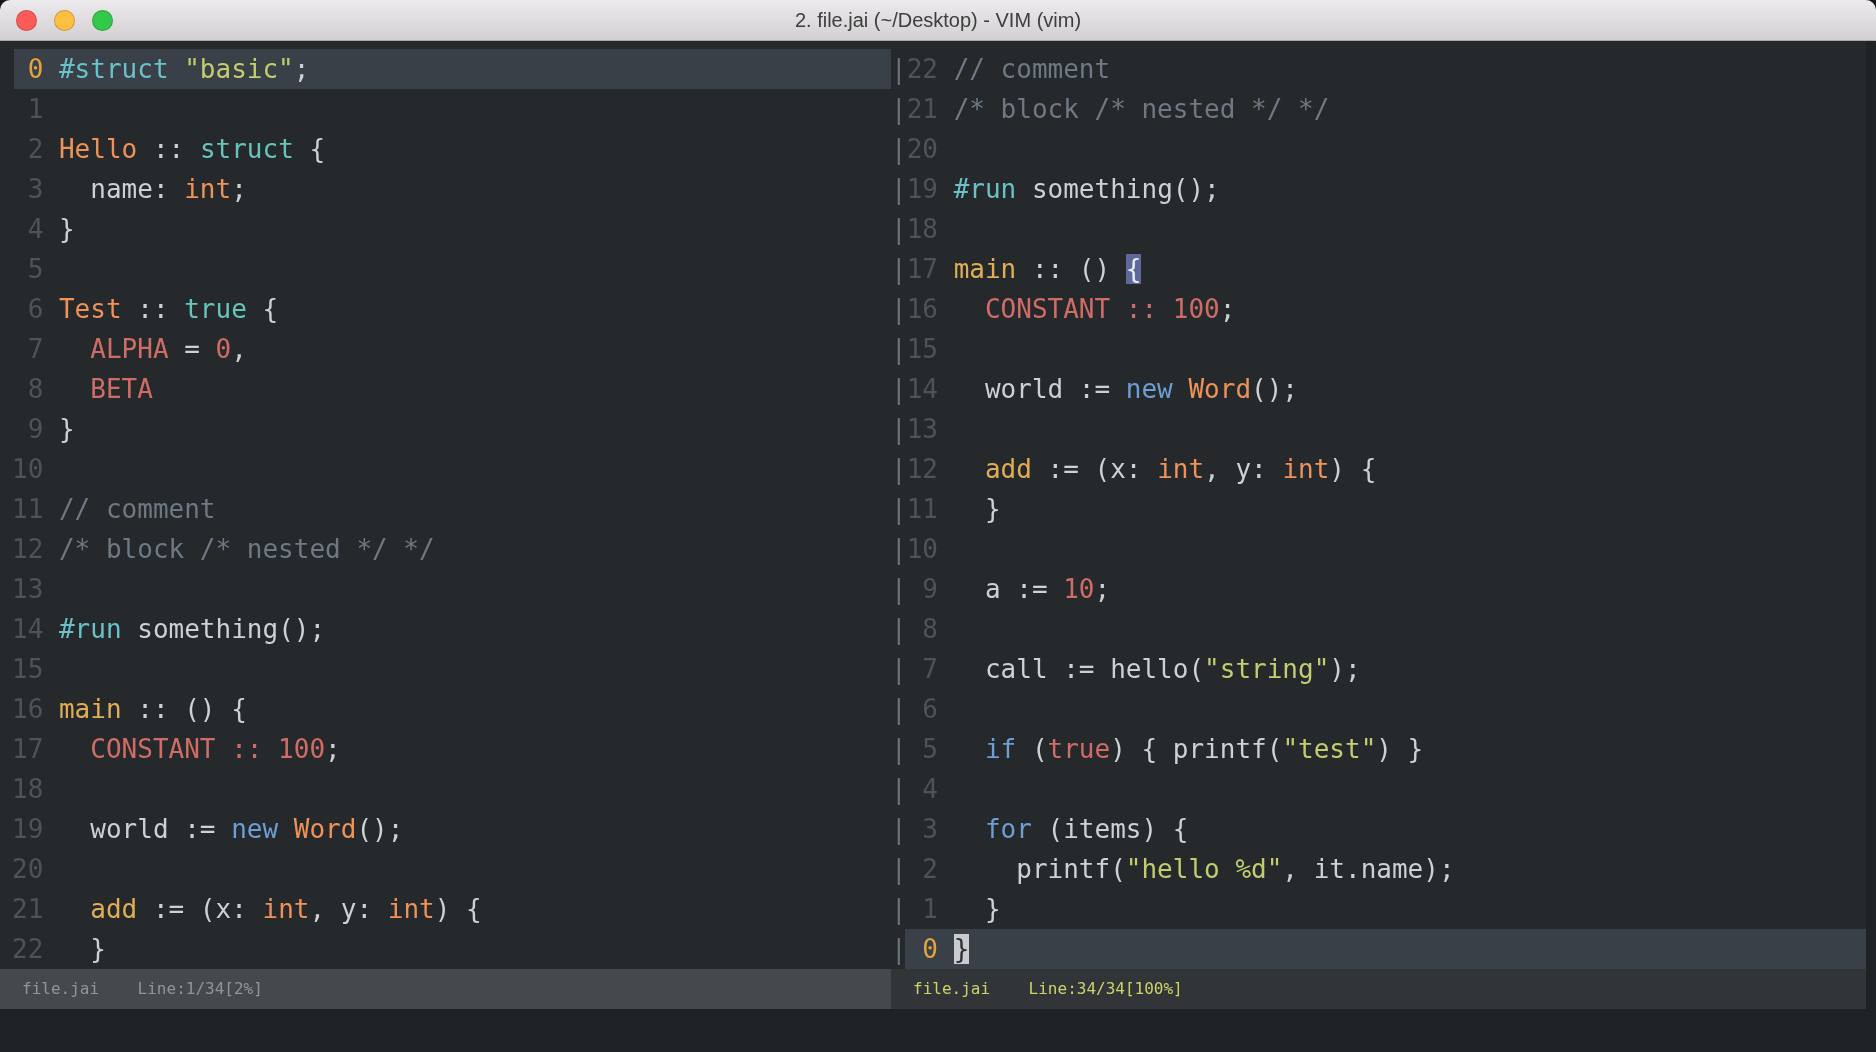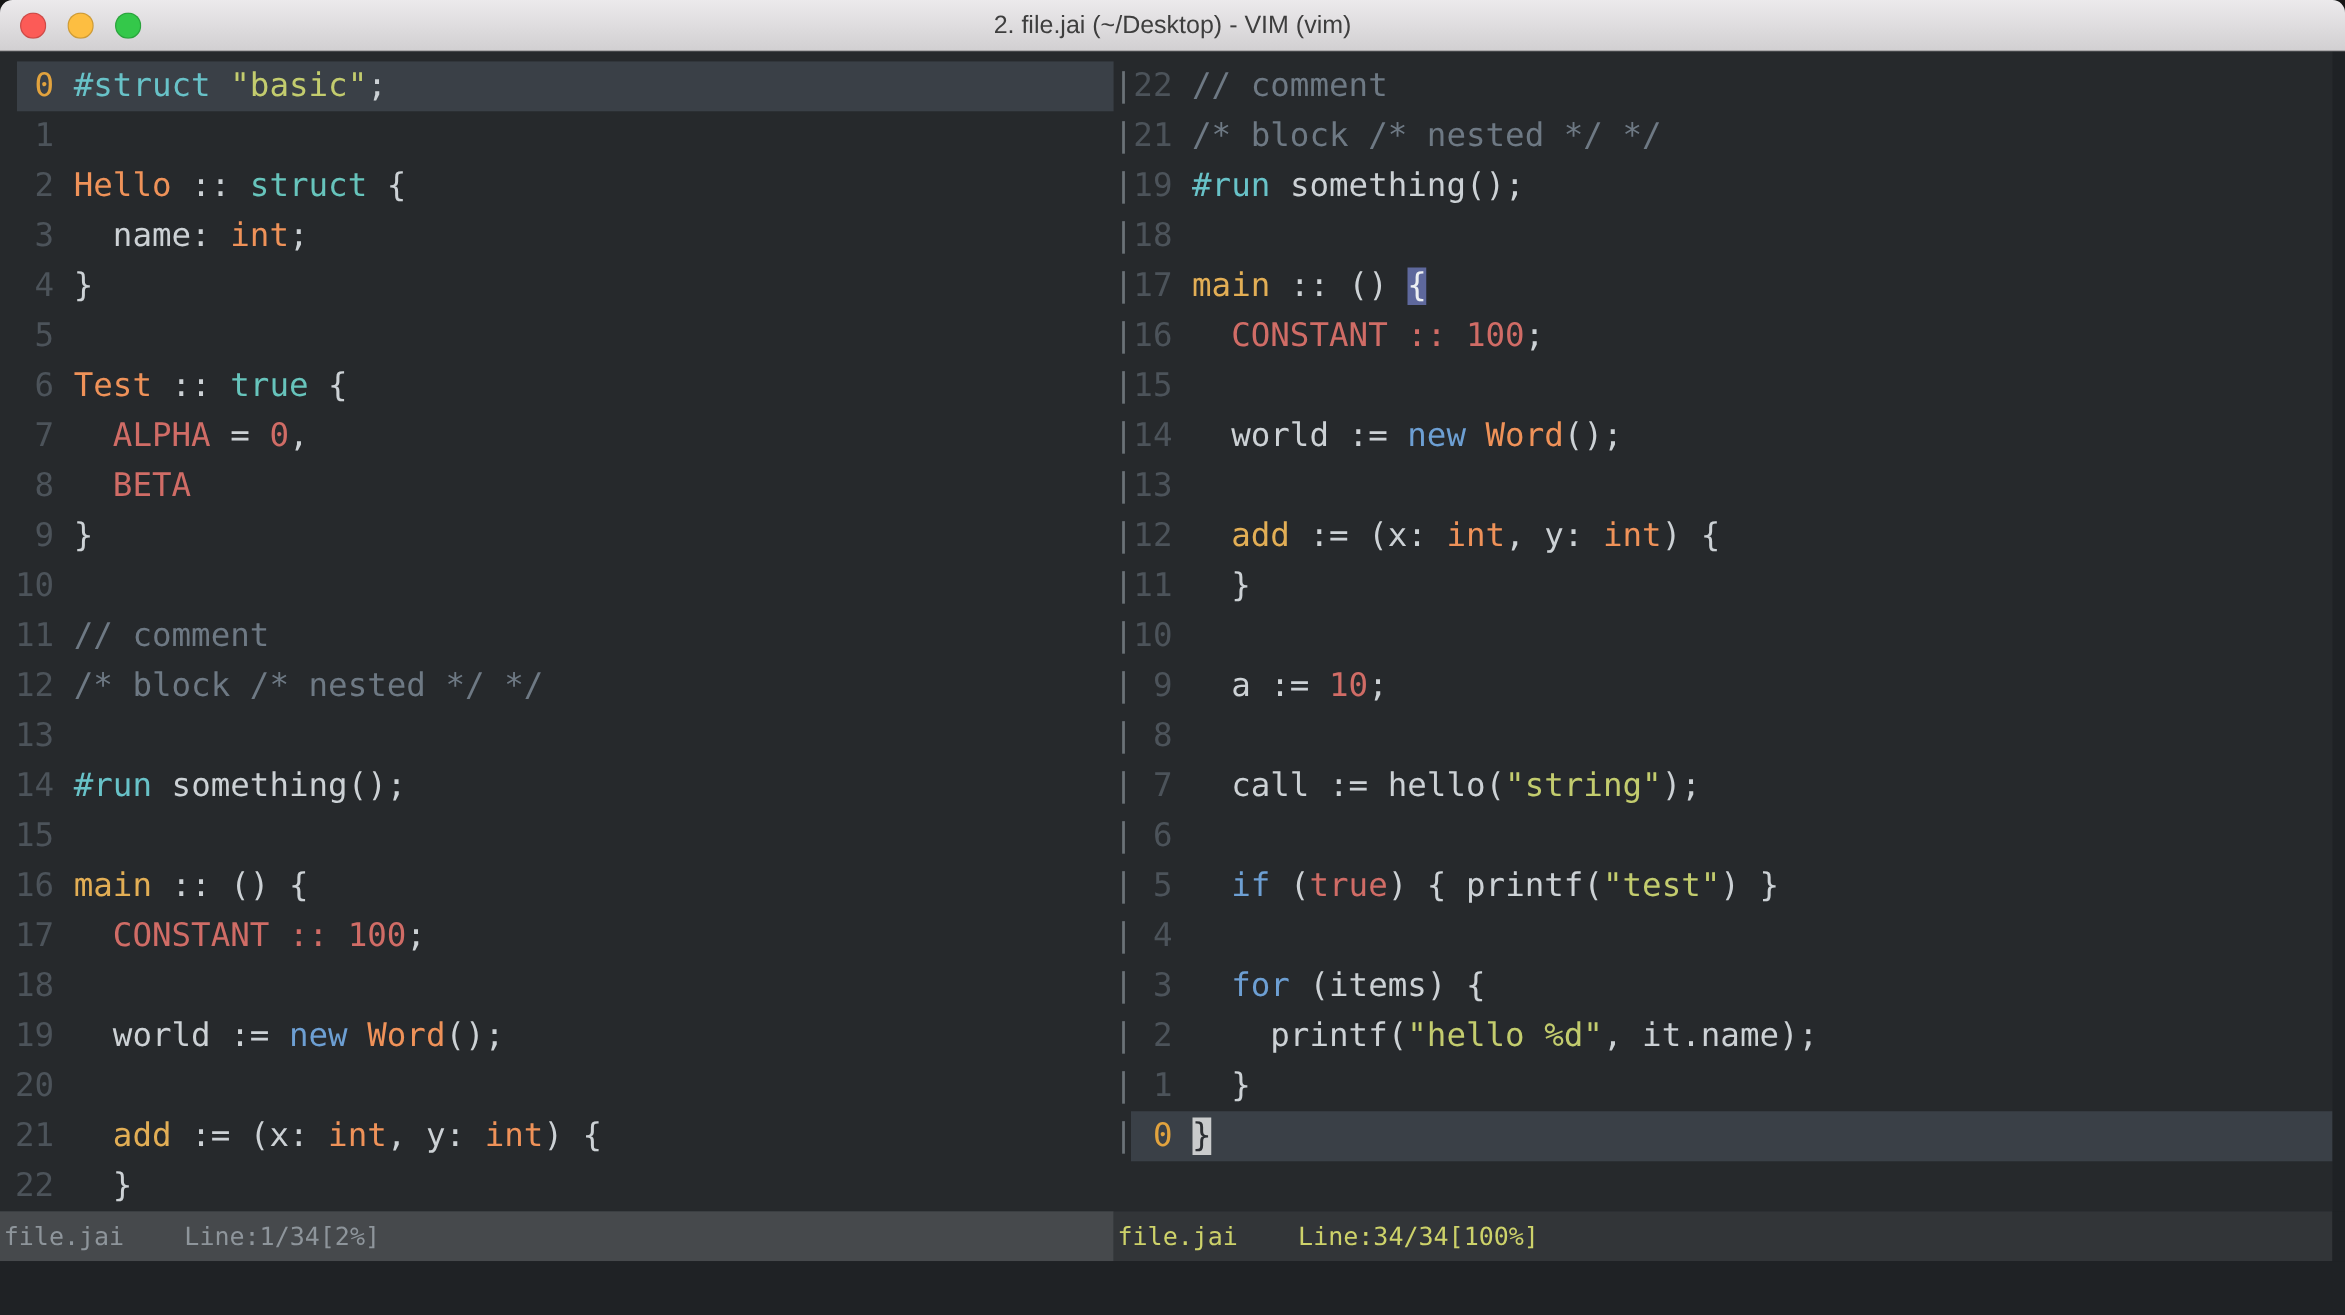--- a/index.html
+++ b/index.html
@@ -54,22 +54,22 @@
   .tok-f { color:var(--f); }
   .tok-r { color:var(--r); }
   .tok-b { color:var(--b); }
   .tok-s { color:var(--s); }
   .tok-m { background:var(--matchBg); color:var(--matchFg); }
   .tok-x { background:var(--cursorBg); color:var(--cursorFg); }
 
   
   .status-row { flex:0 0 40px; height:40px; display:flex; background:var(--bgDeep); }
   .status {
-    height:40px; line-height:40px; font-size:20px; white-space:pre;
-    box-sizing:border-box; padding-left:3px; overflow:hidden;
+    height:40px; line-height:40px; font-size:16px; white-space:pre;
+    box-sizing:border-box; padding-left:22px; overflow:hidden;
   }
   .status.inactive { width:891px; flex:0 0 891px; background:var(--statusInactiveBg); color:var(--statusInactiveFg); }
   .status.active   { width:975px; flex:0 0 975px; background:var(--statusActiveBg); color:var(--statusActiveFg); }
   .status .pos { margin-left:4ch; }
   .status-spacer { flex:1; background:var(--bgDeep); }
 
   
   .cmdline { flex:1; background:var(--bgDeep); }
 </style>
 </head>
@@ -112,20 +112,21 @@
             <div class="row"><span class="gutter"><span class="num">19 </span></span><span class="tok-p">  world := </span><span class="tok-b">new</span><span class="tok-p"> </span><span class="tok-t">Word</span><span class="tok-p">();</span></div>
             <div class="row"><span class="gutter"><span class="num">20 </span></span></div>
             <div class="row"><span class="gutter"><span class="num">21 </span></span><span class="tok-p">  </span><span class="tok-f">add</span><span class="tok-p"> := (x: </span><span class="tok-t">int</span><span class="tok-p">, y: </span><span class="tok-t">int</span><span class="tok-p">) {</span></div>
             <div class="row"><span class="gutter"><span class="num">22 </span></span><span class="tok-p">  }</span></div>
           </div>
         </div>
       <div class="pane right">
           <div class="lines">
             <div class="row"><span class="gutter"><span class="sep">|</span><span class="num">22 </span></span><span class="tok-c">// comment</span></div>
             <div class="row"><span class="gutter"><span class="sep">|</span><span class="num">21 </span></span><span class="tok-c">/* block /* nested */ */</span></div>
+            <div class="row"><span class="gutter"><span class="sep">|</span><span class="num">20 </span></span></div>
             <div class="row"><span class="gutter"><span class="sep">|</span><span class="num">19 </span></span><span class="tok-d">#run</span><span class="tok-p"> something();</span></div>
             <div class="row"><span class="gutter"><span class="sep">|</span><span class="num">18 </span></span></div>
             <div class="row"><span class="gutter"><span class="sep">|</span><span class="num">17 </span></span><span class="tok-f">main</span><span class="tok-p"> :: () </span><span class="tok-m">{</span></div>
             <div class="row"><span class="gutter"><span class="sep">|</span><span class="num">16 </span></span><span class="tok-p">  </span><span class="tok-r">CONSTANT :: 100</span><span class="tok-p">;</span></div>
             <div class="row"><span class="gutter"><span class="sep">|</span><span class="num">15 </span></span></div>
             <div class="row"><span class="gutter"><span class="sep">|</span><span class="num">14 </span></span><span class="tok-p">  world := </span><span class="tok-b">new</span><span class="tok-p"> </span><span class="tok-t">Word</span><span class="tok-p">();</span></div>
             <div class="row"><span class="gutter"><span class="sep">|</span><span class="num">13 </span></span></div>
             <div class="row"><span class="gutter"><span class="sep">|</span><span class="num">12 </span></span><span class="tok-p">  </span><span class="tok-f">add</span><span class="tok-p"> := (x: </span><span class="tok-t">int</span><span class="tok-p">, y: </span><span class="tok-t">int</span><span class="tok-p">) {</span></div>
             <div class="row"><span class="gutter"><span class="sep">|</span><span class="num">11 </span></span><span class="tok-p">  }</span></div>
             <div class="row"><span class="gutter"><span class="sep">|</span><span class="num">10 </span></span></div>

